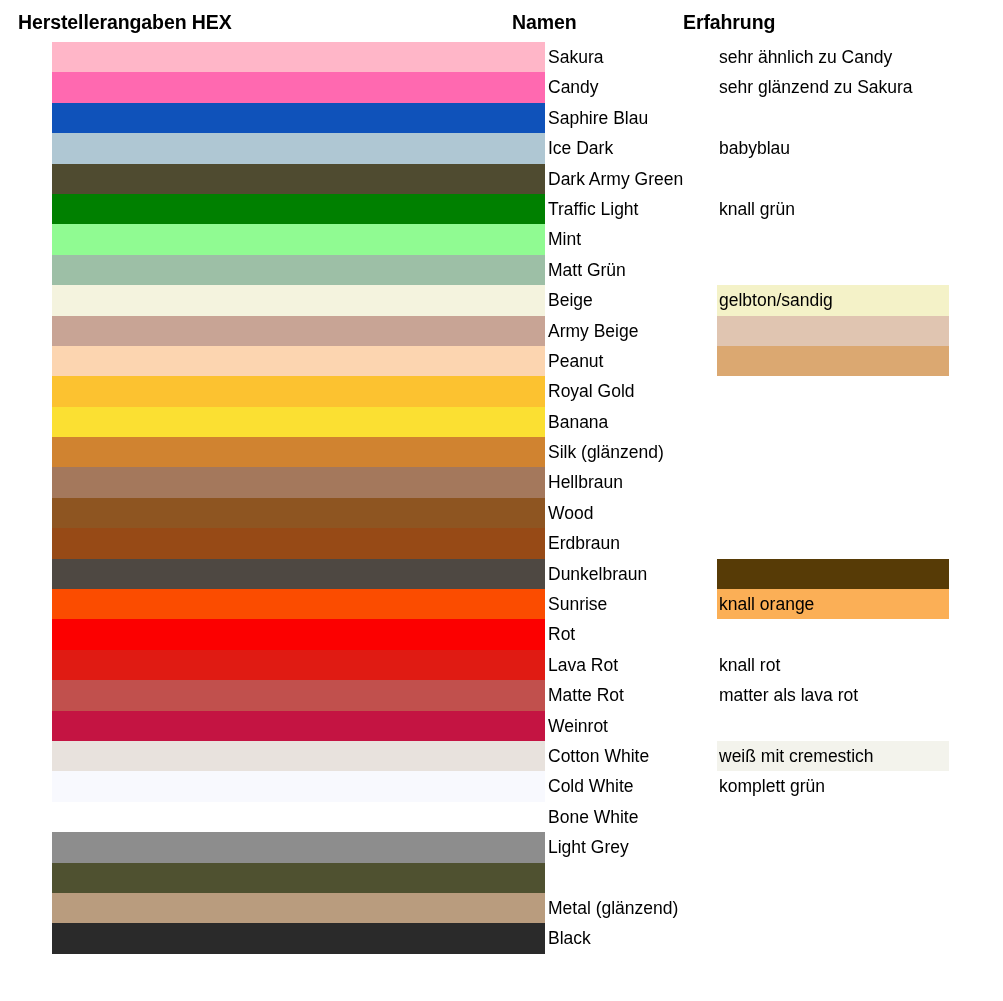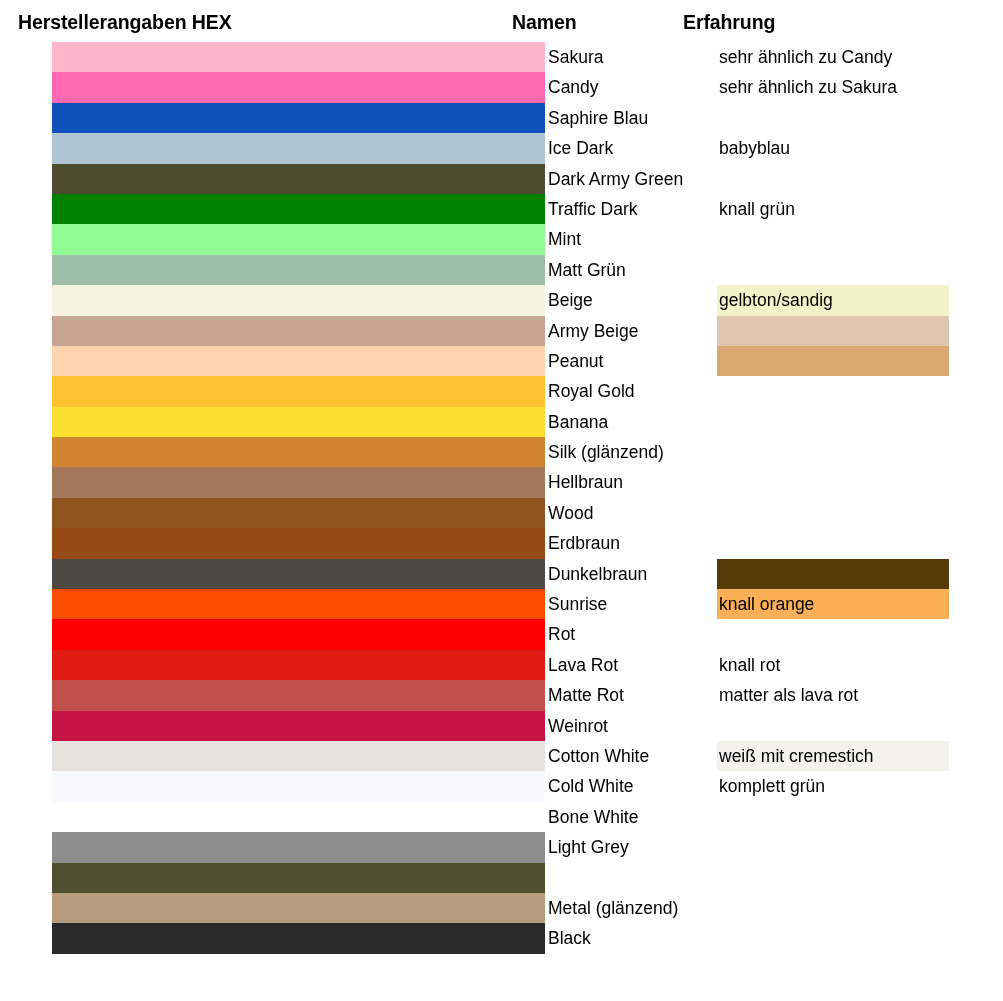--- a/index.html
+++ b/index.html
@@ -118,21 +118,21 @@
         <div class="swatch" style="background: rgb(255, 182, 200);"></div>
         <div class="name">Sakura</div>
         <div class="exp">
           <div class="exp-text">sehr ähnlich zu Candy</div>
         </div>
       </div>
       <div class="row">
         <div class="swatch" style="background: rgb(255, 105, 176);"></div>
         <div class="name">Candy</div>
         <div class="exp">
-          <div class="exp-text">sehr ähnlich zu Sakura</div>
+          <div class="exp-text">sehr glänzend zu Sakura</div>
         </div>
       </div>
       <div class="row">
         <div class="swatch" style="background: rgb(15, 82, 186);"></div>
         <div class="name">Saphire Blau</div>
         <div class="exp">
           <div class="exp-text"></div>
         </div>
       </div>
       <div class="row">
@@ -144,21 +144,21 @@
       </div>
       <div class="row">
         <div class="swatch" style="background: rgb(79, 75, 48);"></div>
         <div class="name">Dark Army Green</div>
         <div class="exp">
           <div class="exp-text"></div>
         </div>
       </div>
       <div class="row">
         <div class="swatch" style="background: rgb(0, 128, 0);"></div>
-        <div class="name">Traffic Dark</div>
+        <div class="name">Traffic Light</div>
         <div class="exp">
           <div class="exp-text">knall grün</div>
         </div>
       </div>
       <div class="row">
         <div class="swatch" style="background: rgb(144, 251, 146);"></div>
         <div class="name">Mint</div>
         <div class="exp">
           <div class="exp-text"></div>
         </div>

